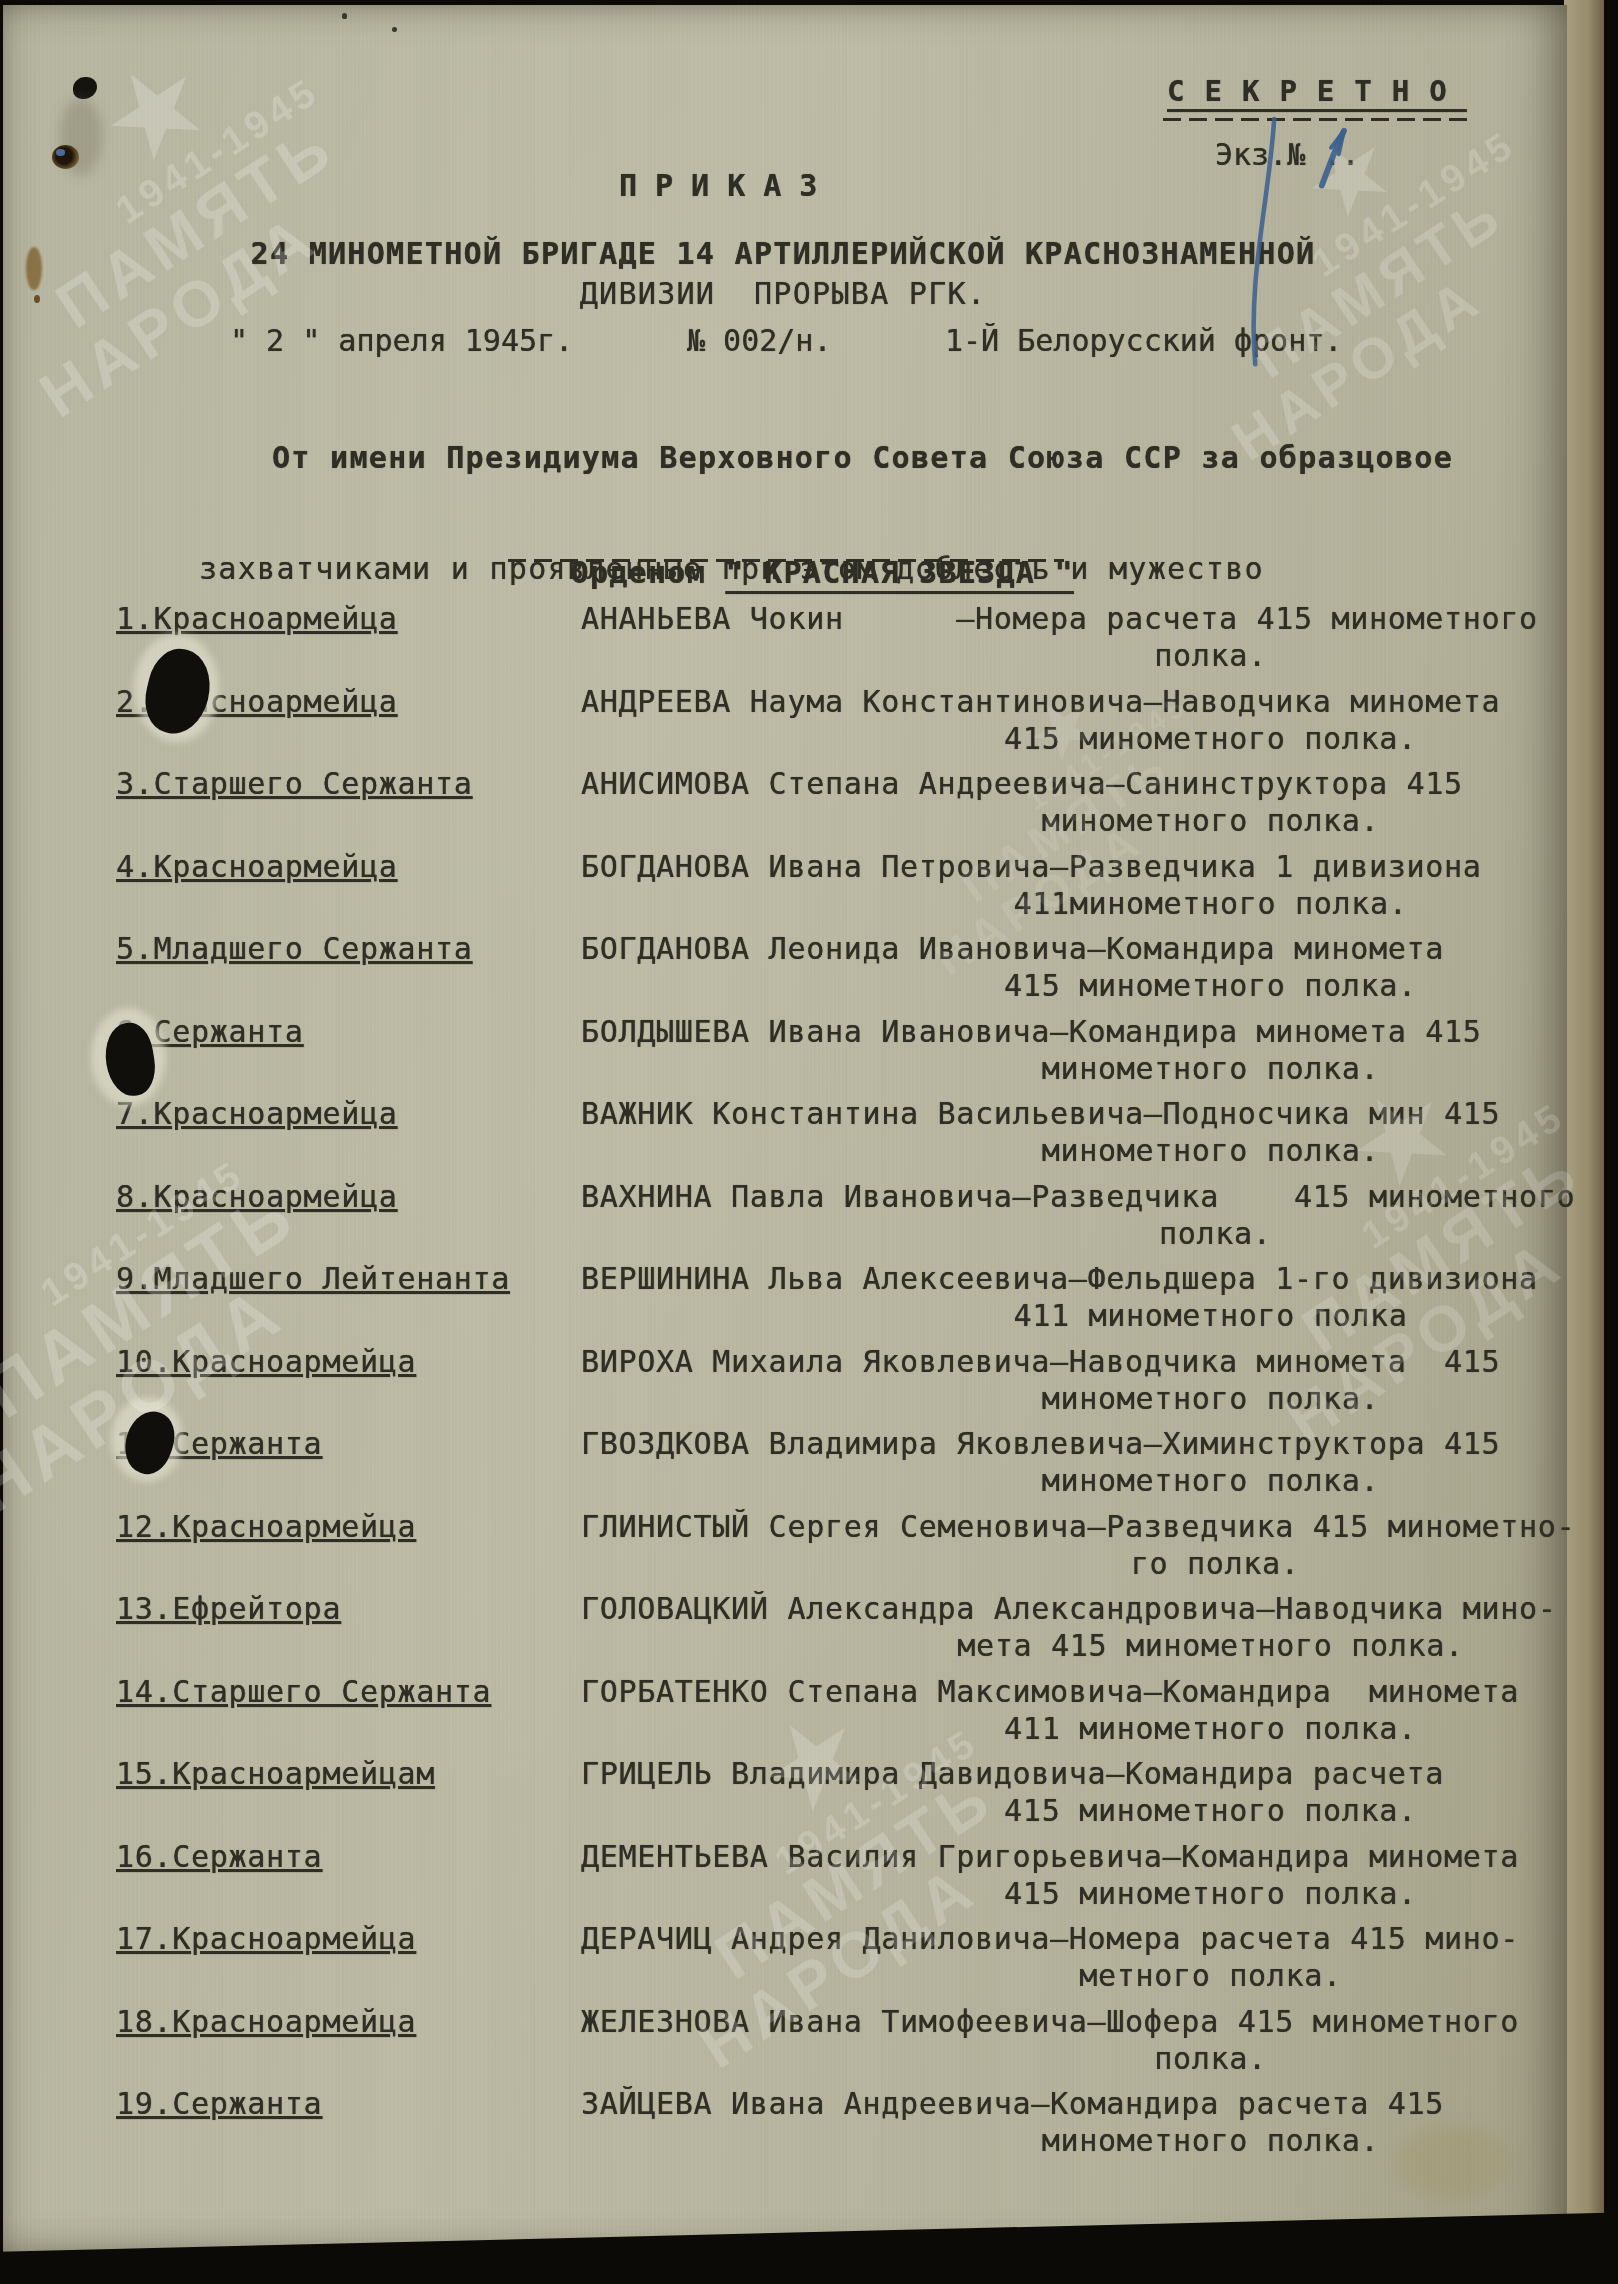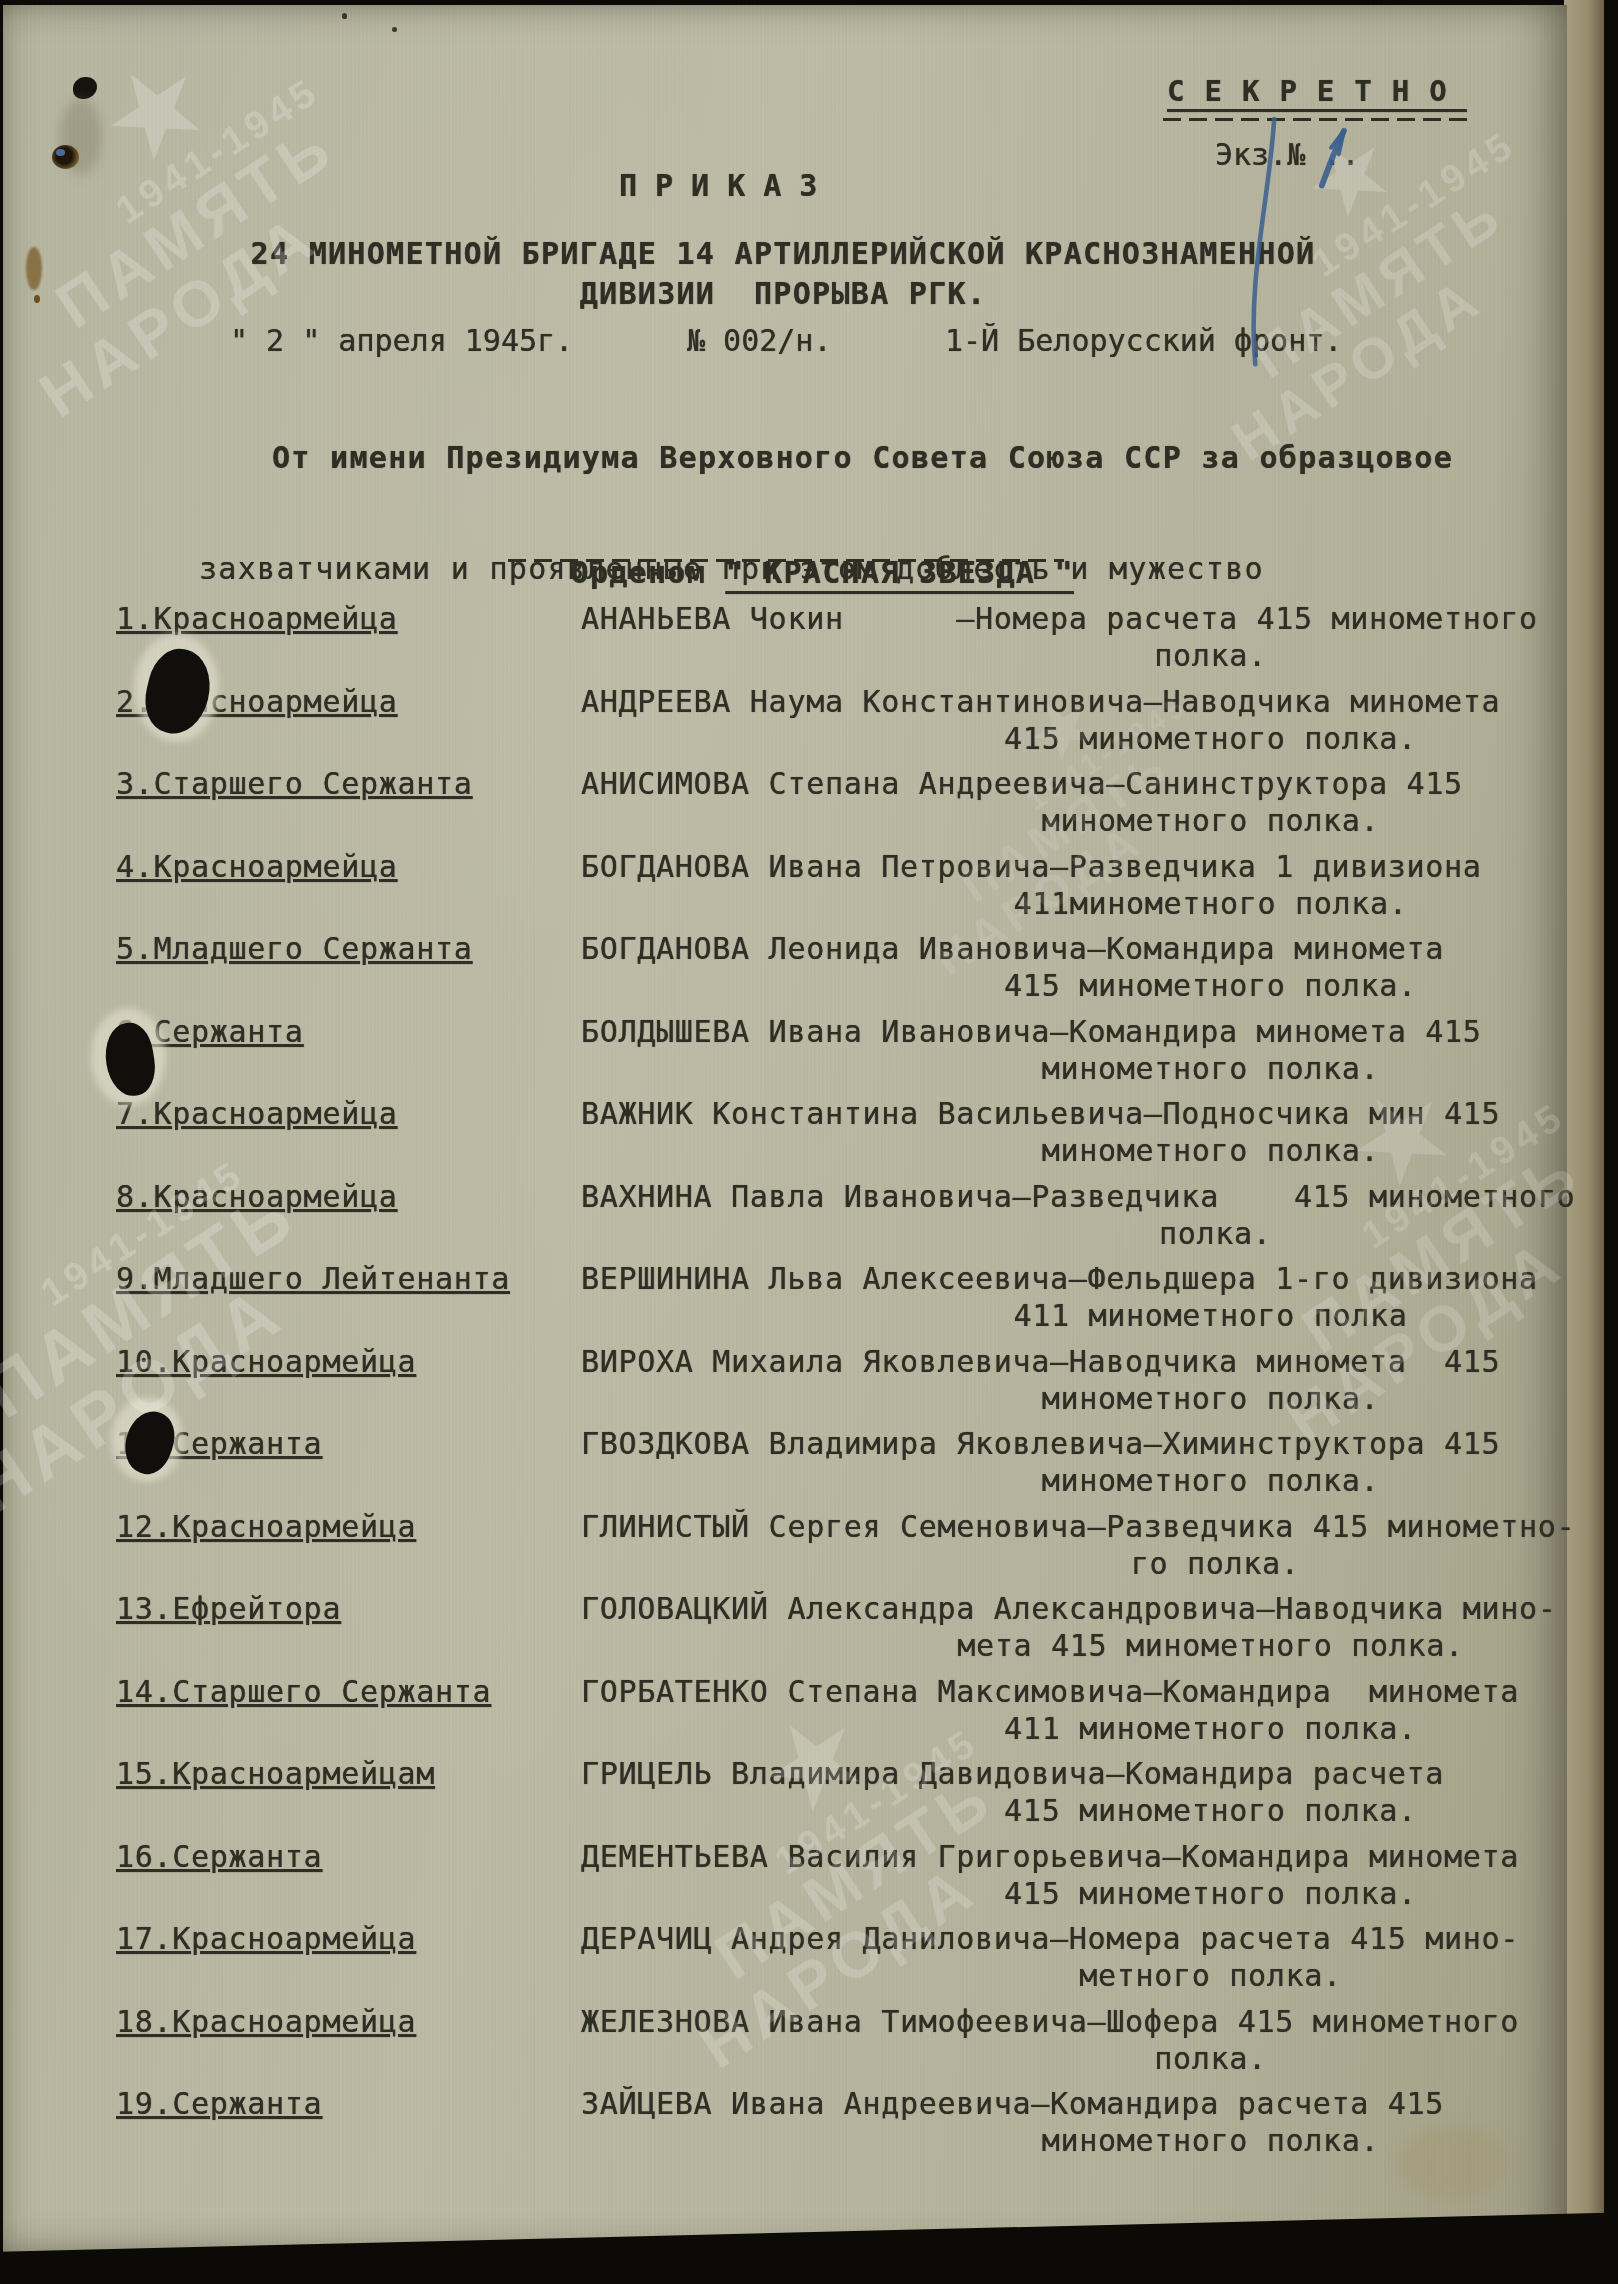--- a/index.html
+++ b/index.html
@@ -29,21 +29,21 @@
     color:#2f2e25;font-size:30px;line-height:37px;white-space:pre;
     text-shadow:0 0 0.8px rgba(47,46,37,.75),0.4px 0.4px 0 rgba(47,46,37,.3);}
   .secret{left:1167px;top:73px;font-size:29px;font-weight:bold;letter-spacing:20px;
     text-decoration:underline;text-decoration-thickness:2.6px;text-underline-offset:7.8px;}
   .dashrow{position:absolute;z-index:2;height:3.3px;
     background:repeating-linear-gradient(90deg,#2f2e25 0 17.6px,transparent 17.6px 26px);}
   .dash-secret{left:1163px;top:118px;width:312px;}
   .copyline{left:1215px;top:136px;}
   .order-title{left:619px;top:167px;font-size:30px;font-weight:bold;letter-spacing:18px;}
   .addr{left:98px;top:235px;width:1370px;text-align:center;font-weight:bold;letter-spacing:1.3px;}
-  .addr2{left:98px;top:275px;width:1370px;text-align:center;font-weight:bold;letter-spacing:1.3px;}
+  .addr2{left:98px;top:275px;width:1370px;text-align:center;font-weight:normal;letter-spacing:1.3px;}
   .d1{left:230px;top:322px;}
   .d2{left:687px;top:322px;}
   .d3{left:945px;top:322px;}
   .preamble{left:199px;top:365px;letter-spacing:1.3px;}
   .pre-indent{padding-left:73px;font-weight:bold;}
   .award{left:405px;top:517px;width:757px;text-align:center;font-weight:bold;letter-spacing:1.3px;}
   .award .u{text-decoration:underline;text-decoration-thickness:2.6px;text-underline-offset:7.8px;}
   .dash-award{left:508px;top:559px;width:556px;}
 
   

